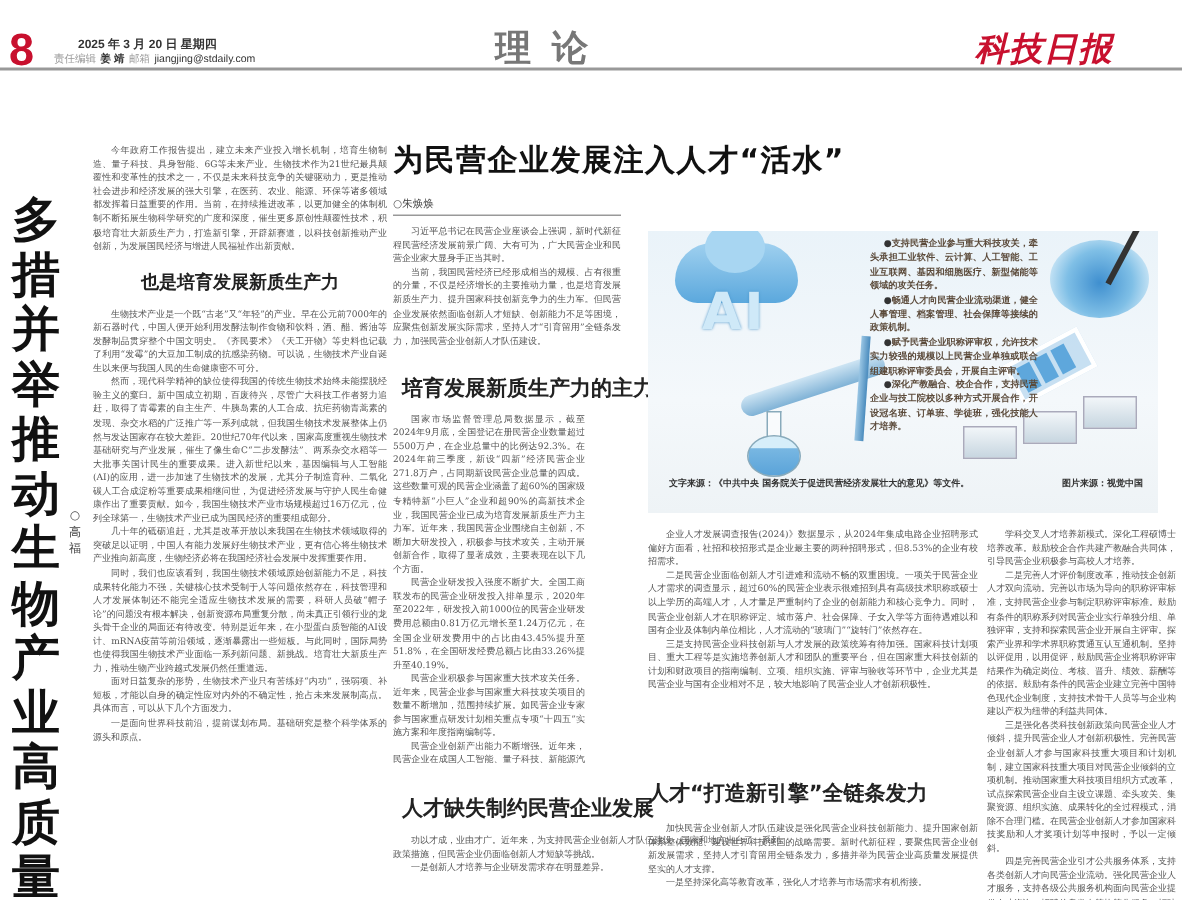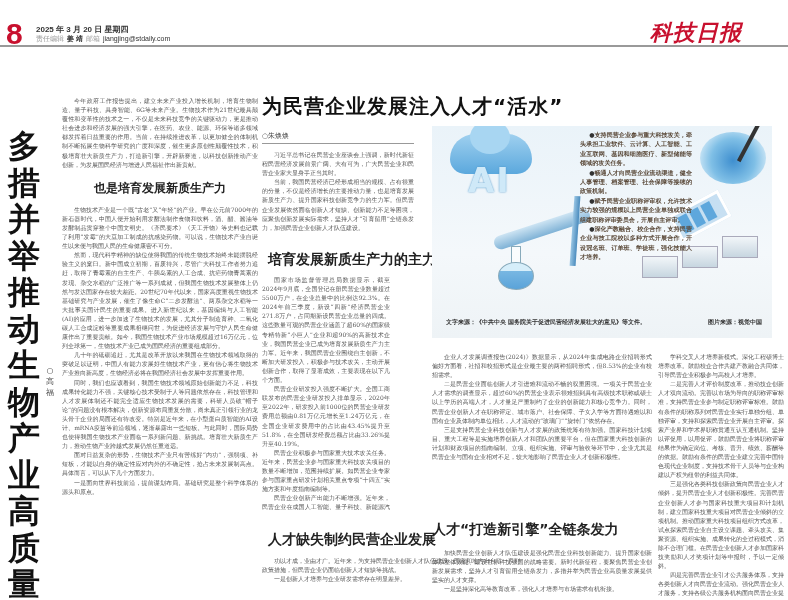--- a/index.html
+++ b/index.html
@@ -1,44 +1,44 @@
 <!DOCTYPE html>
 <html><head>
 <meta charset="utf-8">
 <style>
   * { box-sizing: border-box; margin: 0; padding: 0; }
   html, body { width: 788px; height: 600px; overflow: hidden; background: #ffffff; }
   body { position: relative; font-family: "DejaVu Serif", serif; color: #333; }
 
   .masthead { position: absolute; left: 0; top: 0; width: 788px; height: 44px; }
   .page-num { position: absolute; left: 6px; top: 22px; font-family: "Liberation Sans", sans-serif; font-weight: bold; font-size: 30px; line-height: 24px; color: #c8102e; }
-  .date-line { position: absolute; left: 36px; top: 24px; font-family: "Liberation Sans", sans-serif; font-size: 8px; font-weight: bold; color: #333; }
+  .date-line { position: absolute; left: 52px; top: 24px; font-family: "Liberation Sans", sans-serif; font-size: 8px; font-weight: bold; color: #333; }
   .editor-line { position: absolute; left: 36px; top: 34px; font-family: "Liberation Sans", sans-serif; font-size: 7px; color: #999; }
   .editor-line .nm { color: #333; font-weight: bold; margin: 0 3px; }
   .editor-line .mail { color: #333; margin-left: 3px; }
   .section-title { position: absolute; left: 330px; top: 16px; font-family: "DejaVu Sans", sans-serif; font-weight: bold; font-size: 24px; letter-spacing: 14px; color: #777; }
   .logo { position: absolute; left: 650px; top: 18px; font-family: "DejaVu Serif", serif; font-style: italic; font-weight: bold; font-size: 22px; color: #c8102e; letter-spacing: 1px; text-align: right; }
   .mast-rule { position: absolute; left: 0; top: 45px; width: 788px; height: 2px; background: #999; }
 
   .left-title { position: absolute; left: 6px; top: 128px; width: 36px; font-family: "DejaVu Sans", sans-serif; font-weight: bold; font-size: 32px; line-height: 36.5px; color: #111; text-align: center; }
   .left-title span { display: block; }
-  .left-author { position: absolute; left: 45px; top: 365px; width: 10px; font-family: "DejaVu Sans", sans-serif; font-size: 8px; line-height: 11px; color: #444; text-align: center; }
+  .left-author { position: absolute; left: 45px; top: 338px; width: 10px; font-family: "DejaVu Sans", sans-serif; font-size: 8px; line-height: 11px; color: #444; text-align: center; }
 
   .col { position: absolute; font-size: 6px; line-height: 9.1px; color: #555; text-align: justify; overflow: hidden; }
   .col p { text-indent: 2em; margin: 0; }
   .sub-head { font-family: "DejaVu Sans", sans-serif; font-weight: bold; color: #222; text-align: center; }
   .sub-head.small { font-size: 12px; line-height: 18px; margin: 10px 0 8px; }
 
   .main-headline { position: absolute; left: 262px; top: 88px; font-family: "DejaVu Sans", sans-serif; font-weight: bold; font-size: 20px; line-height: 36px; color: #111; white-space: nowrap; letter-spacing: 1px; }
   .byline { position: absolute; left: 262px; top: 131px; font-family: "DejaVu Sans", sans-serif; font-size: 7px; color: #444; }
   .byline-rule { position: absolute; left: 262px; top: 143px; width: 152px; height: 1px; background: #999; }
 
   .sub-head.big { position: absolute; font-size: 14px; line-height: 18px; white-space: nowrap; }
 
-  .infographic { position: absolute; left: 432px; top: 126px; width: 340px; height: 212px; background: linear-gradient(180deg, #eaf3f9 0%, #f4f8fb 60%, #eef3f6 100%); overflow: hidden; }
+  .infographic { position: absolute; left: 432px; top: 154px; width: 340px; height: 188px; background: linear-gradient(180deg, #eaf3f9 0%, #f4f8fb 60%, #eef3f6 100%); overflow: hidden; }
   .ig-cloud { position: absolute; left: 18px; top: 8px; width: 82px; height: 40px; background: linear-gradient(180deg,#9fd0ef,#5ba8dd); border-radius: 30px 30px 18px 18px; }
   .ig-cloud:before { content: ""; position: absolute; left: 20px; top: -14px; width: 40px; height: 34px; border-radius: 50%; background: #a8d6f2; }
   .ig-ai { position: absolute; left: 36px; top: 34px; font-family: "DejaVu Sans", sans-serif; font-weight: bold; font-size: 34px; color: #cfe9f8; text-shadow: 0 0 2px #4a94c9; letter-spacing: 2px; }
   .ig-arm { position: absolute; left: 60px; top: 96px; width: 100px; height: 14px; background: linear-gradient(180deg,#cde4f3,#7fb2d6); border-radius: 7px; transform: rotate(-18deg); }
   .ig-rod { position: absolute; left: 140px; top: 70px; width: 6px; height: 70px; background: linear-gradient(90deg,#9ac6e4,#4a8bbd); transform: rotate(4deg); }
   .ig-flask { position: absolute; left: 66px; top: 120px; width: 36px; height: 44px; }
   .ig-flask .neck { position: absolute; left: 13px; top: 0; width: 10px; height: 20px; border: 1px solid #8ab; border-bottom: none; background: rgba(255,255,255,0.5); }
   .ig-flask .bulb { position: absolute; left: 0; top: 16px; width: 36px; height: 28px; border-radius: 50%; background: linear-gradient(180deg,#d6eefa 30%,#78b7e2 31%,#5aa3d9); border: 1px solid #8ab; }
   .ig-cell { position: absolute; left: 268px; top: 6px; width: 66px; height: 52px; border-radius: 50%; background: radial-gradient(circle at 50% 55%, #3f8fcf 0%, #7fbfe6 50%, #cbe6f6 80%); }
   .ig-needle { position: absolute; left: 316px; top: -10px; width: 4px; height: 48px; background: #333; transform: rotate(28deg); }
@@ -52,20 +52,21 @@
 </style>
 </head>
 <body>
 
 <div class="masthead">
   <div class="page-num">8</div>
   <div class="date-line">2025 年 3 月 20 日  星期四</div>
   <div class="editor-line">
     <span>责任编辑</span><span class="nm">姜 靖</span><span>邮箱</span><span class="mail">jiangjing@stdaily.com</span>
   </div>
+  <div class="section-title">理论</div>
   <div class="logo">科技日报</div>
 </div>
 <div class="mast-rule"></div>
 
 <div class="left-title" id="leftTitle">
     <span>多</span>
     <span>措</span>
     <span>并</span>
     <span>举</span>
     <span>推</span>

